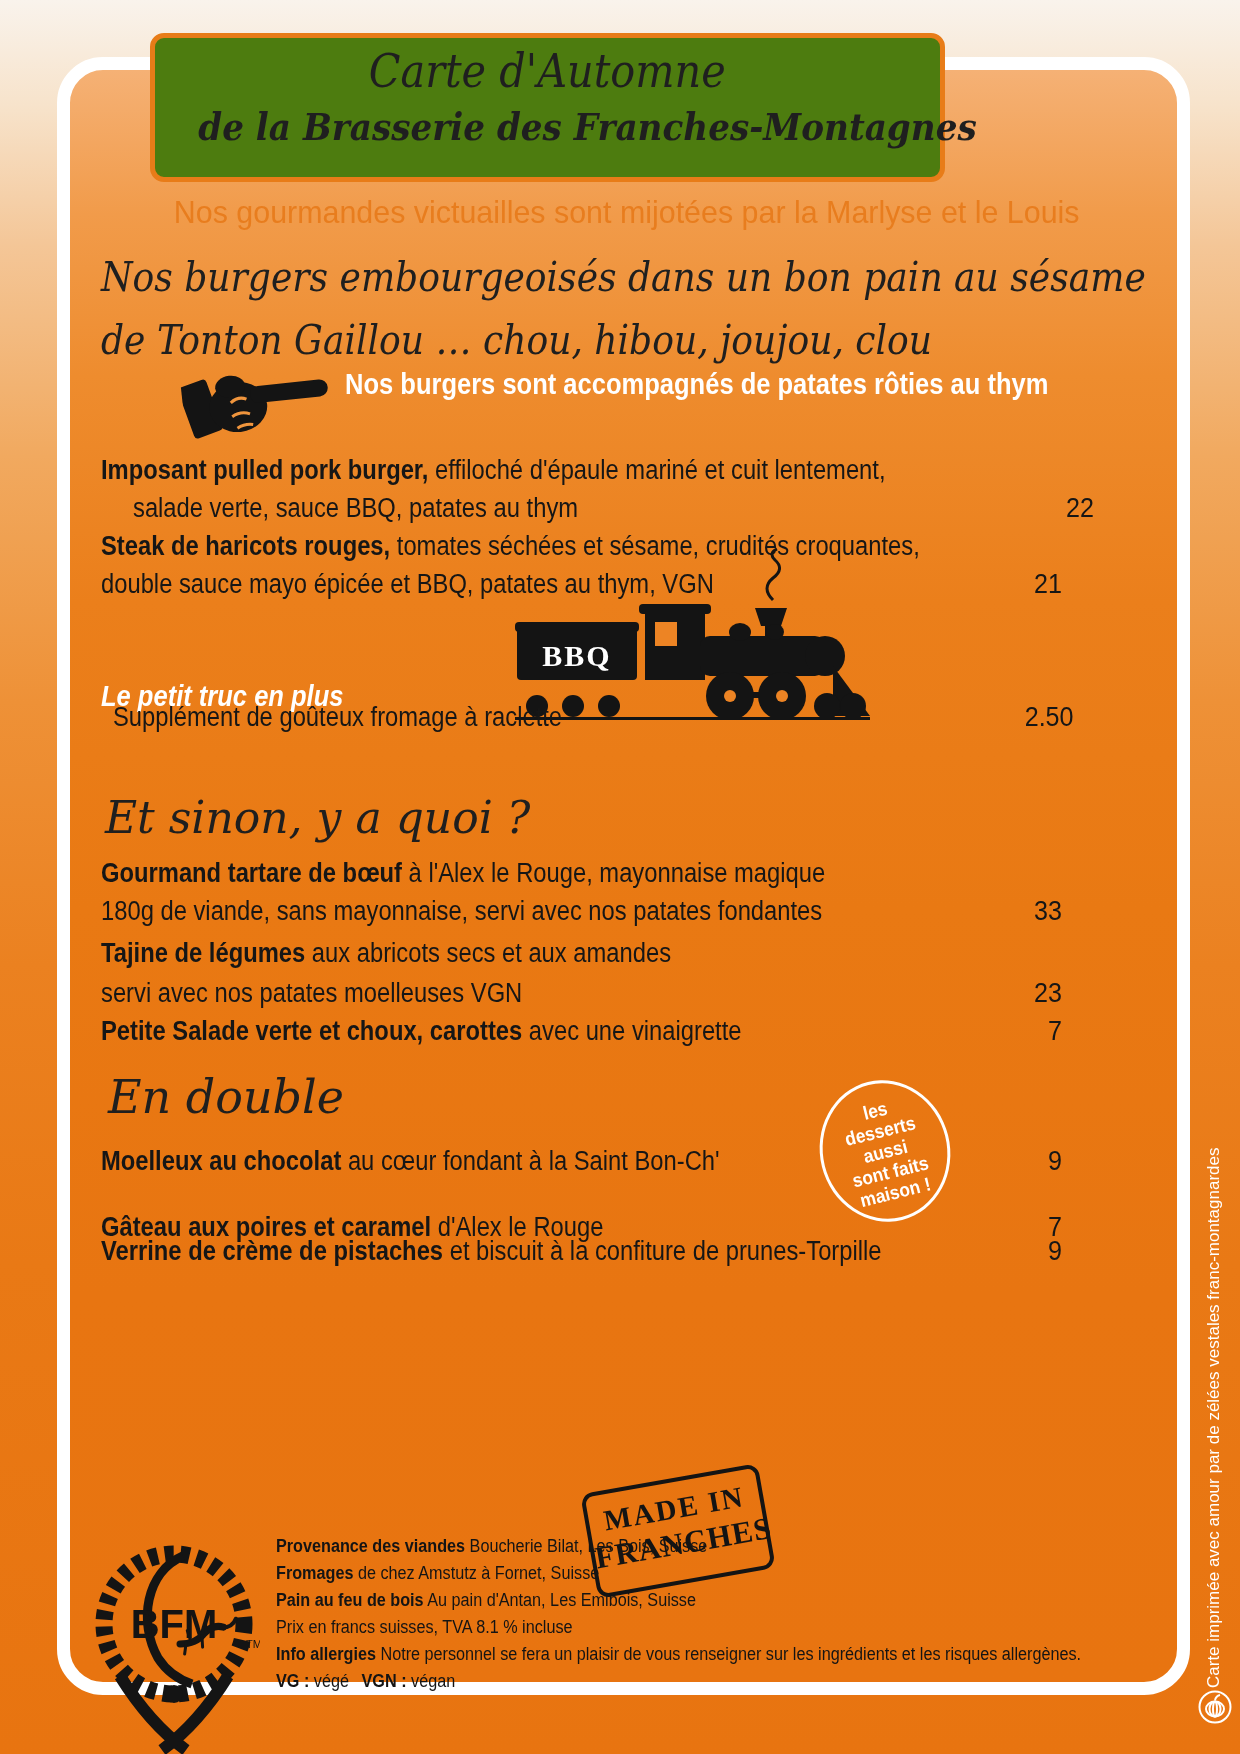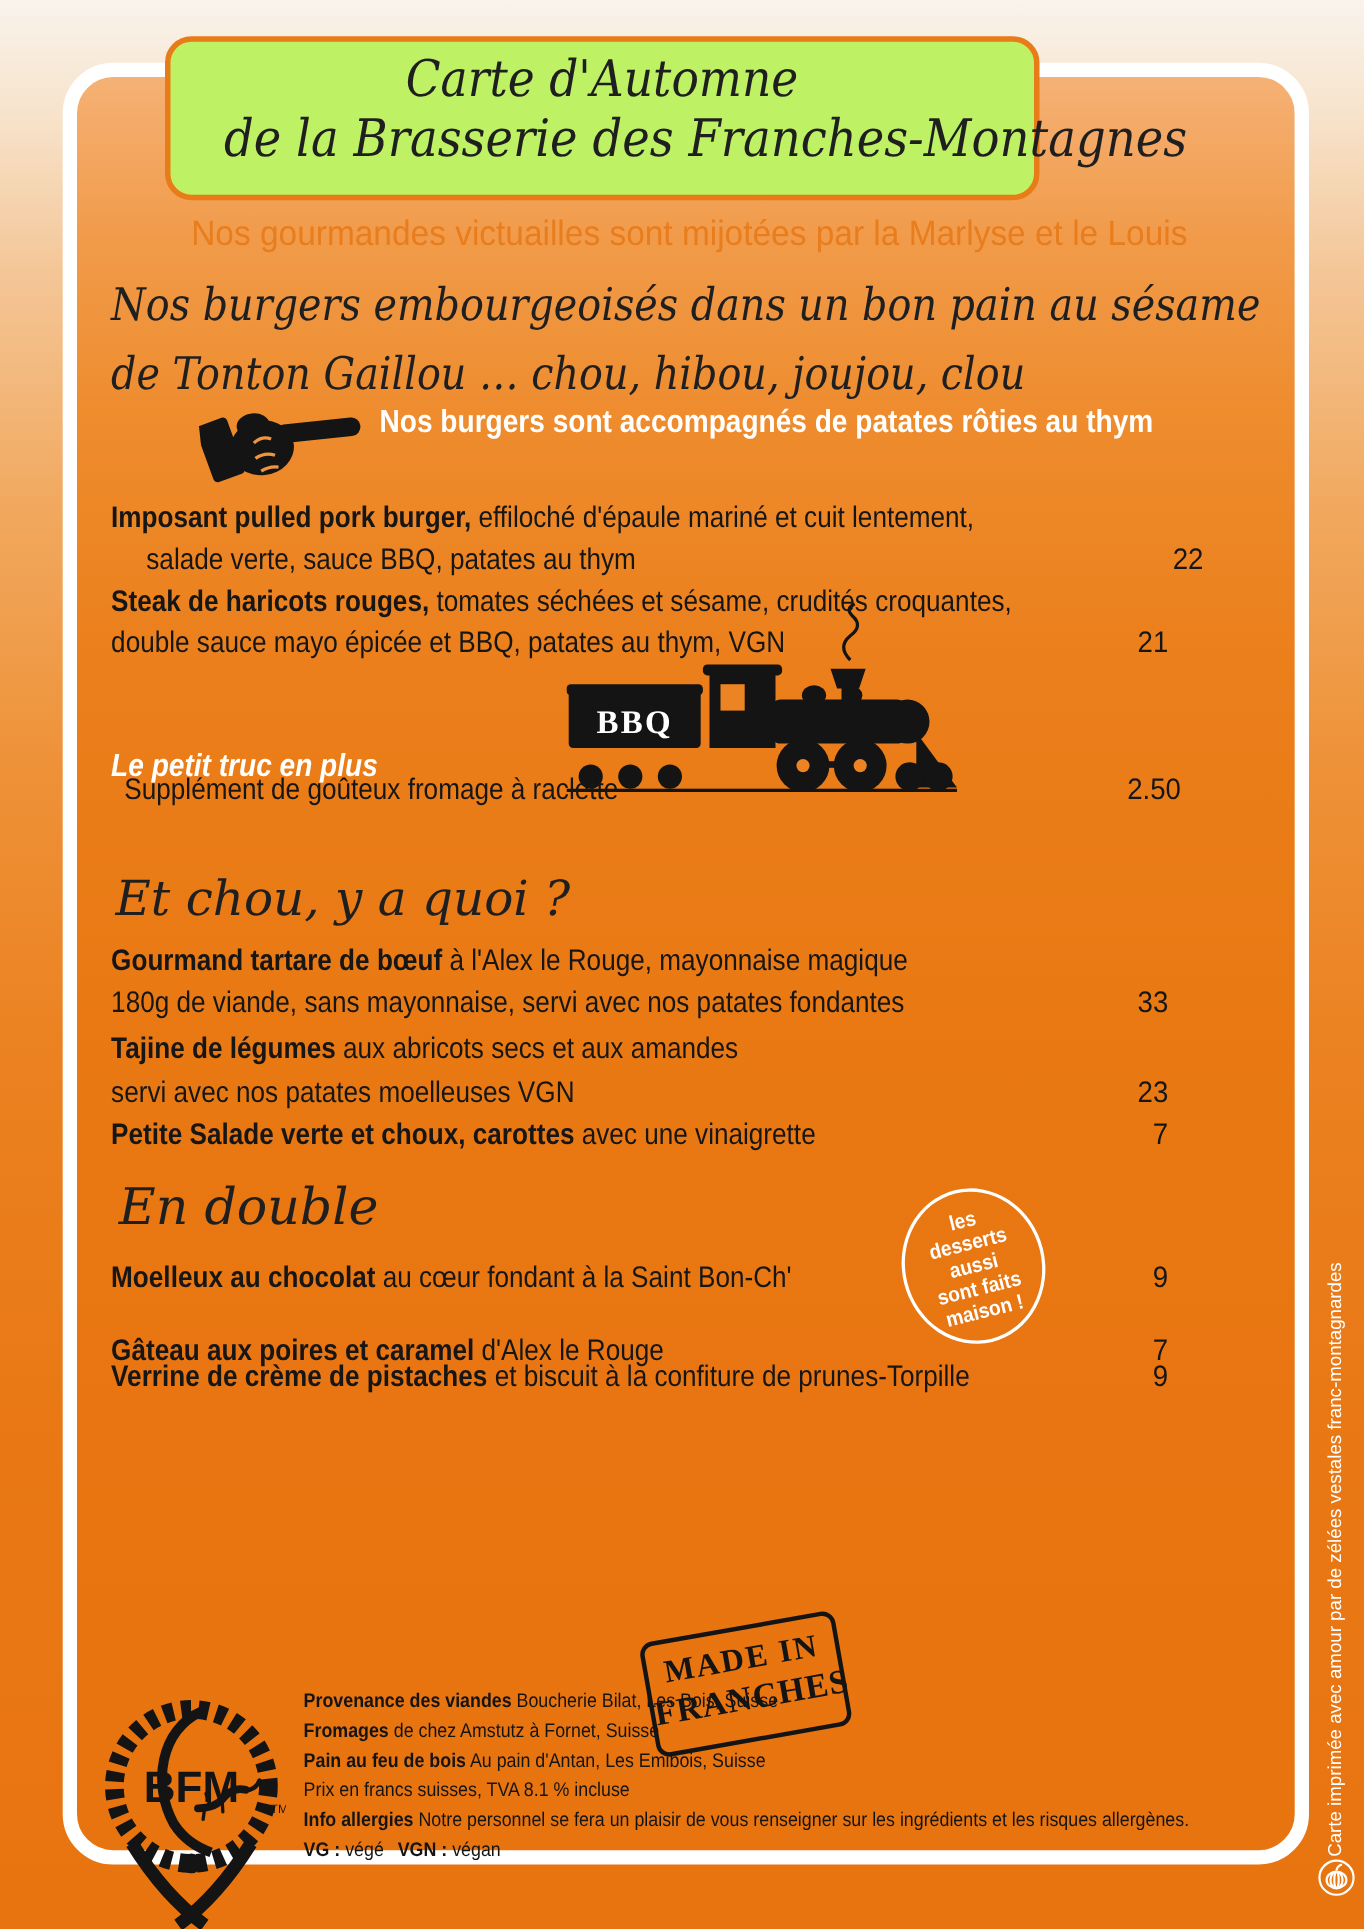--- a/index.html
+++ b/index.html
@@ -15,27 +15,27 @@
   .frame{
     left:57px;top:57px;width:1133px;height:1638px;box-sizing:border-box;
     border:13px solid #ffffff;border-radius:46px;
     background:linear-gradient(180deg,
       #f5b175 0%,#f19b4a 9%,#ee8c2e 19%,#eb7f1b 33%,
       #e97913 52%,#e87511 76%,#e87410 100%);
     z-index:1;
   }
   .title-box{
     left:150px;top:33px;width:795px;height:149px;box-sizing:border-box;
-    background:#bef264;border:5px solid #e87c18;border-radius:24px;
+    background:#4d7c0f;border:5px solid #e87c18;border-radius:14px;
     z-index:3;text-align:center;padding-top:6px;
   }
   .script{font-family:"DejaVu Serif",serif;font-style:italic;color:#1f1f1f;}
   .tline{display:inline-block;white-space:nowrap;transform:scaleX(0.9);transform-origin:50% 50%;}
   .title-l1{font-size:46px;line-height:54px;}
-  .title-l2{font-size:47px;line-height:58px;}
+  .title-l2{font-size:38px;line-height:58px;font-weight:bold;}
   .subtitle{
     left:150px;top:194px;width:795px;text-align:center;color:#e87d1e;
     font-size:32px;z-index:2;white-space:nowrap;
   }
   .sec-head{z-index:2;}
   .cond{display:inline-block;white-space:nowrap;transform:scaleX(0.88);transform-origin:0 50%;}
   .mrow{position:absolute;left:101px;width:961px;height:34px;z-index:2;font-size:27px;color:#161616;}
   .mrow b{font-weight:bold;}
   .price{position:absolute;right:0;top:0;font-size:27px;color:#161616;
          display:inline-block;transform:scaleX(0.93);transform-origin:100% 50%;}
@@ -147,21 +147,21 @@
     <text x="62" y="118" text-anchor="middle" font-family="Liberation Serif,serif" font-weight="bold" font-size="30" letter-spacing="2" fill="#ffffff">BBQ</text>
   </svg>
 </div>
 
 <div class="abs extra-head" style="left:101px;top:680px;"><span class="cond">Le petit truc en plus</span></div>
 <div class="mrow" style="top:702px;margin-left:12px;">
   <span class="cond">Supplément de goûteux fromage à raclette</span>
   <span class="price">2.50</span>
 </div>
 
-<div class="abs sec-head script" style="left:105px;top:792px;font-size:44px;"><span>Et chou, y a quoi ?</span></div>
+<div class="abs sec-head script" style="left:105px;top:792px;font-size:44px;"><span>Et sinon, y a quoi ?</span></div>
 
 <div class="mrow" style="top:858px;">
   <span class="cond"><b>Gourmand tartare de bœuf</b><span> à l'Alex le Rouge, mayonnaise magique</span></span>
 </div>
 <div class="mrow" style="top:896px;">
   <span class="cond">180g de viande, sans mayonnaise, servi avec nos patates fondantes</span>
   <span class="price">33</span>
 </div>
 <div class="mrow" style="top:938px;">
   <span class="cond"><b>Tajine de légumes</b><span> aux abricots secs et aux amandes</span></span>

